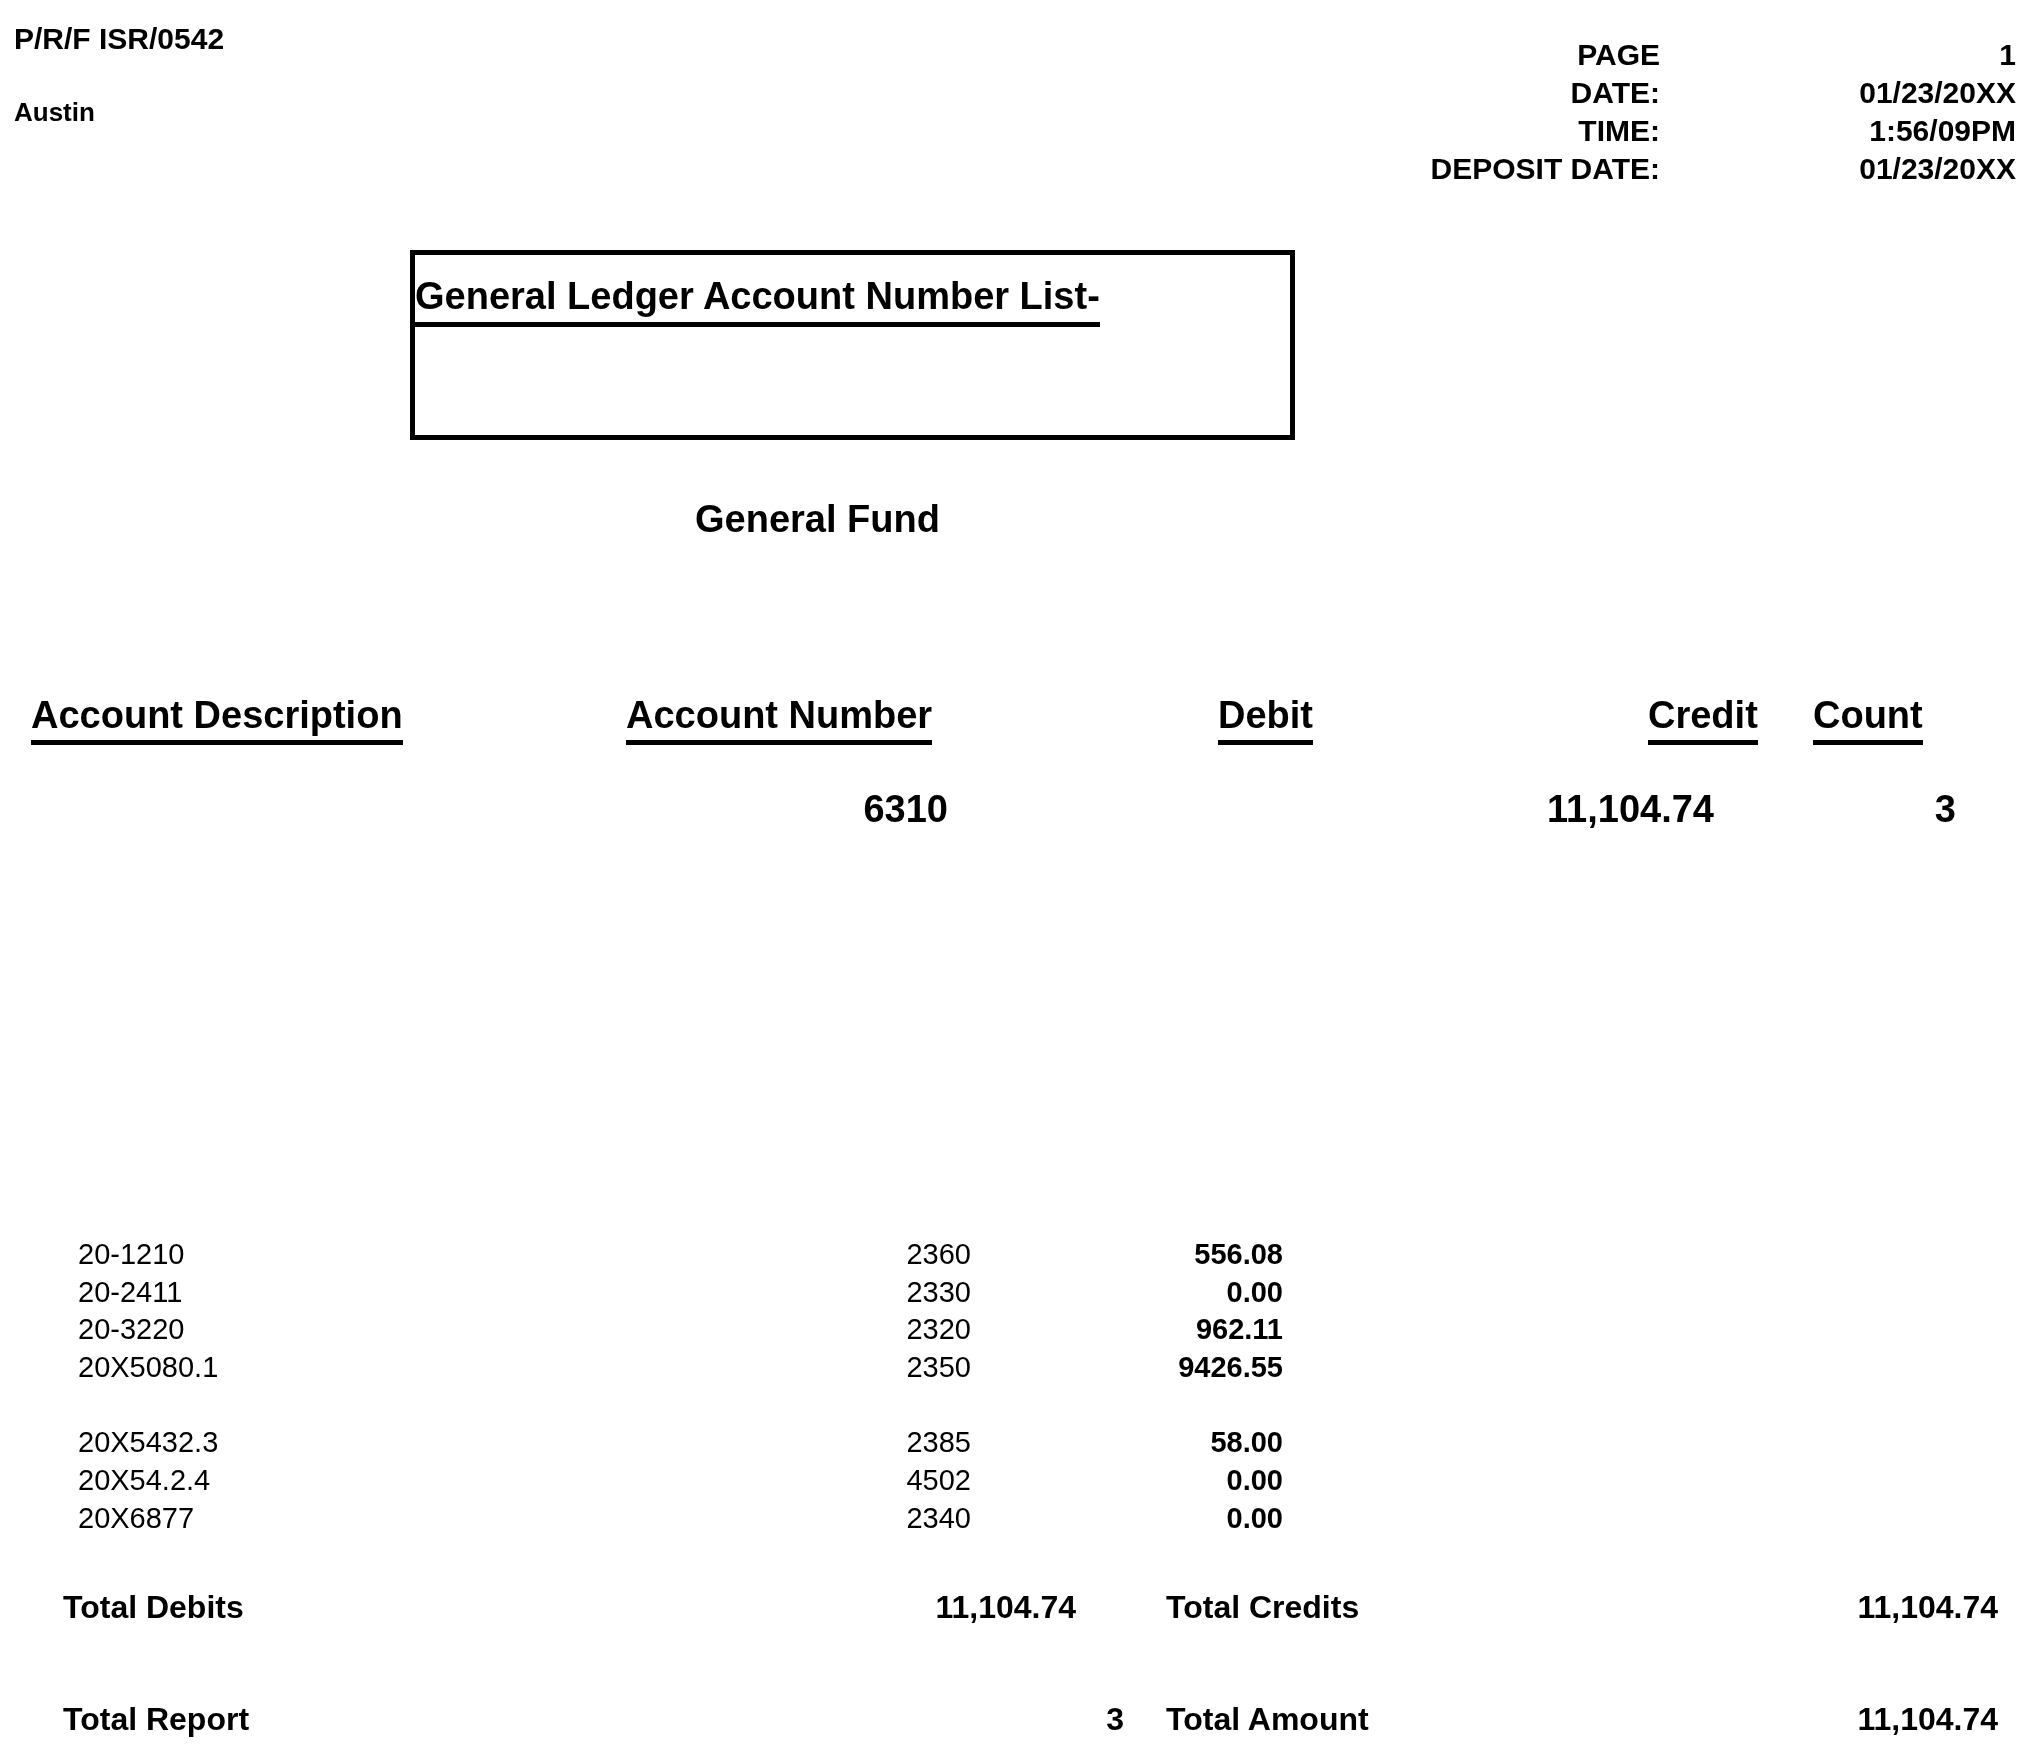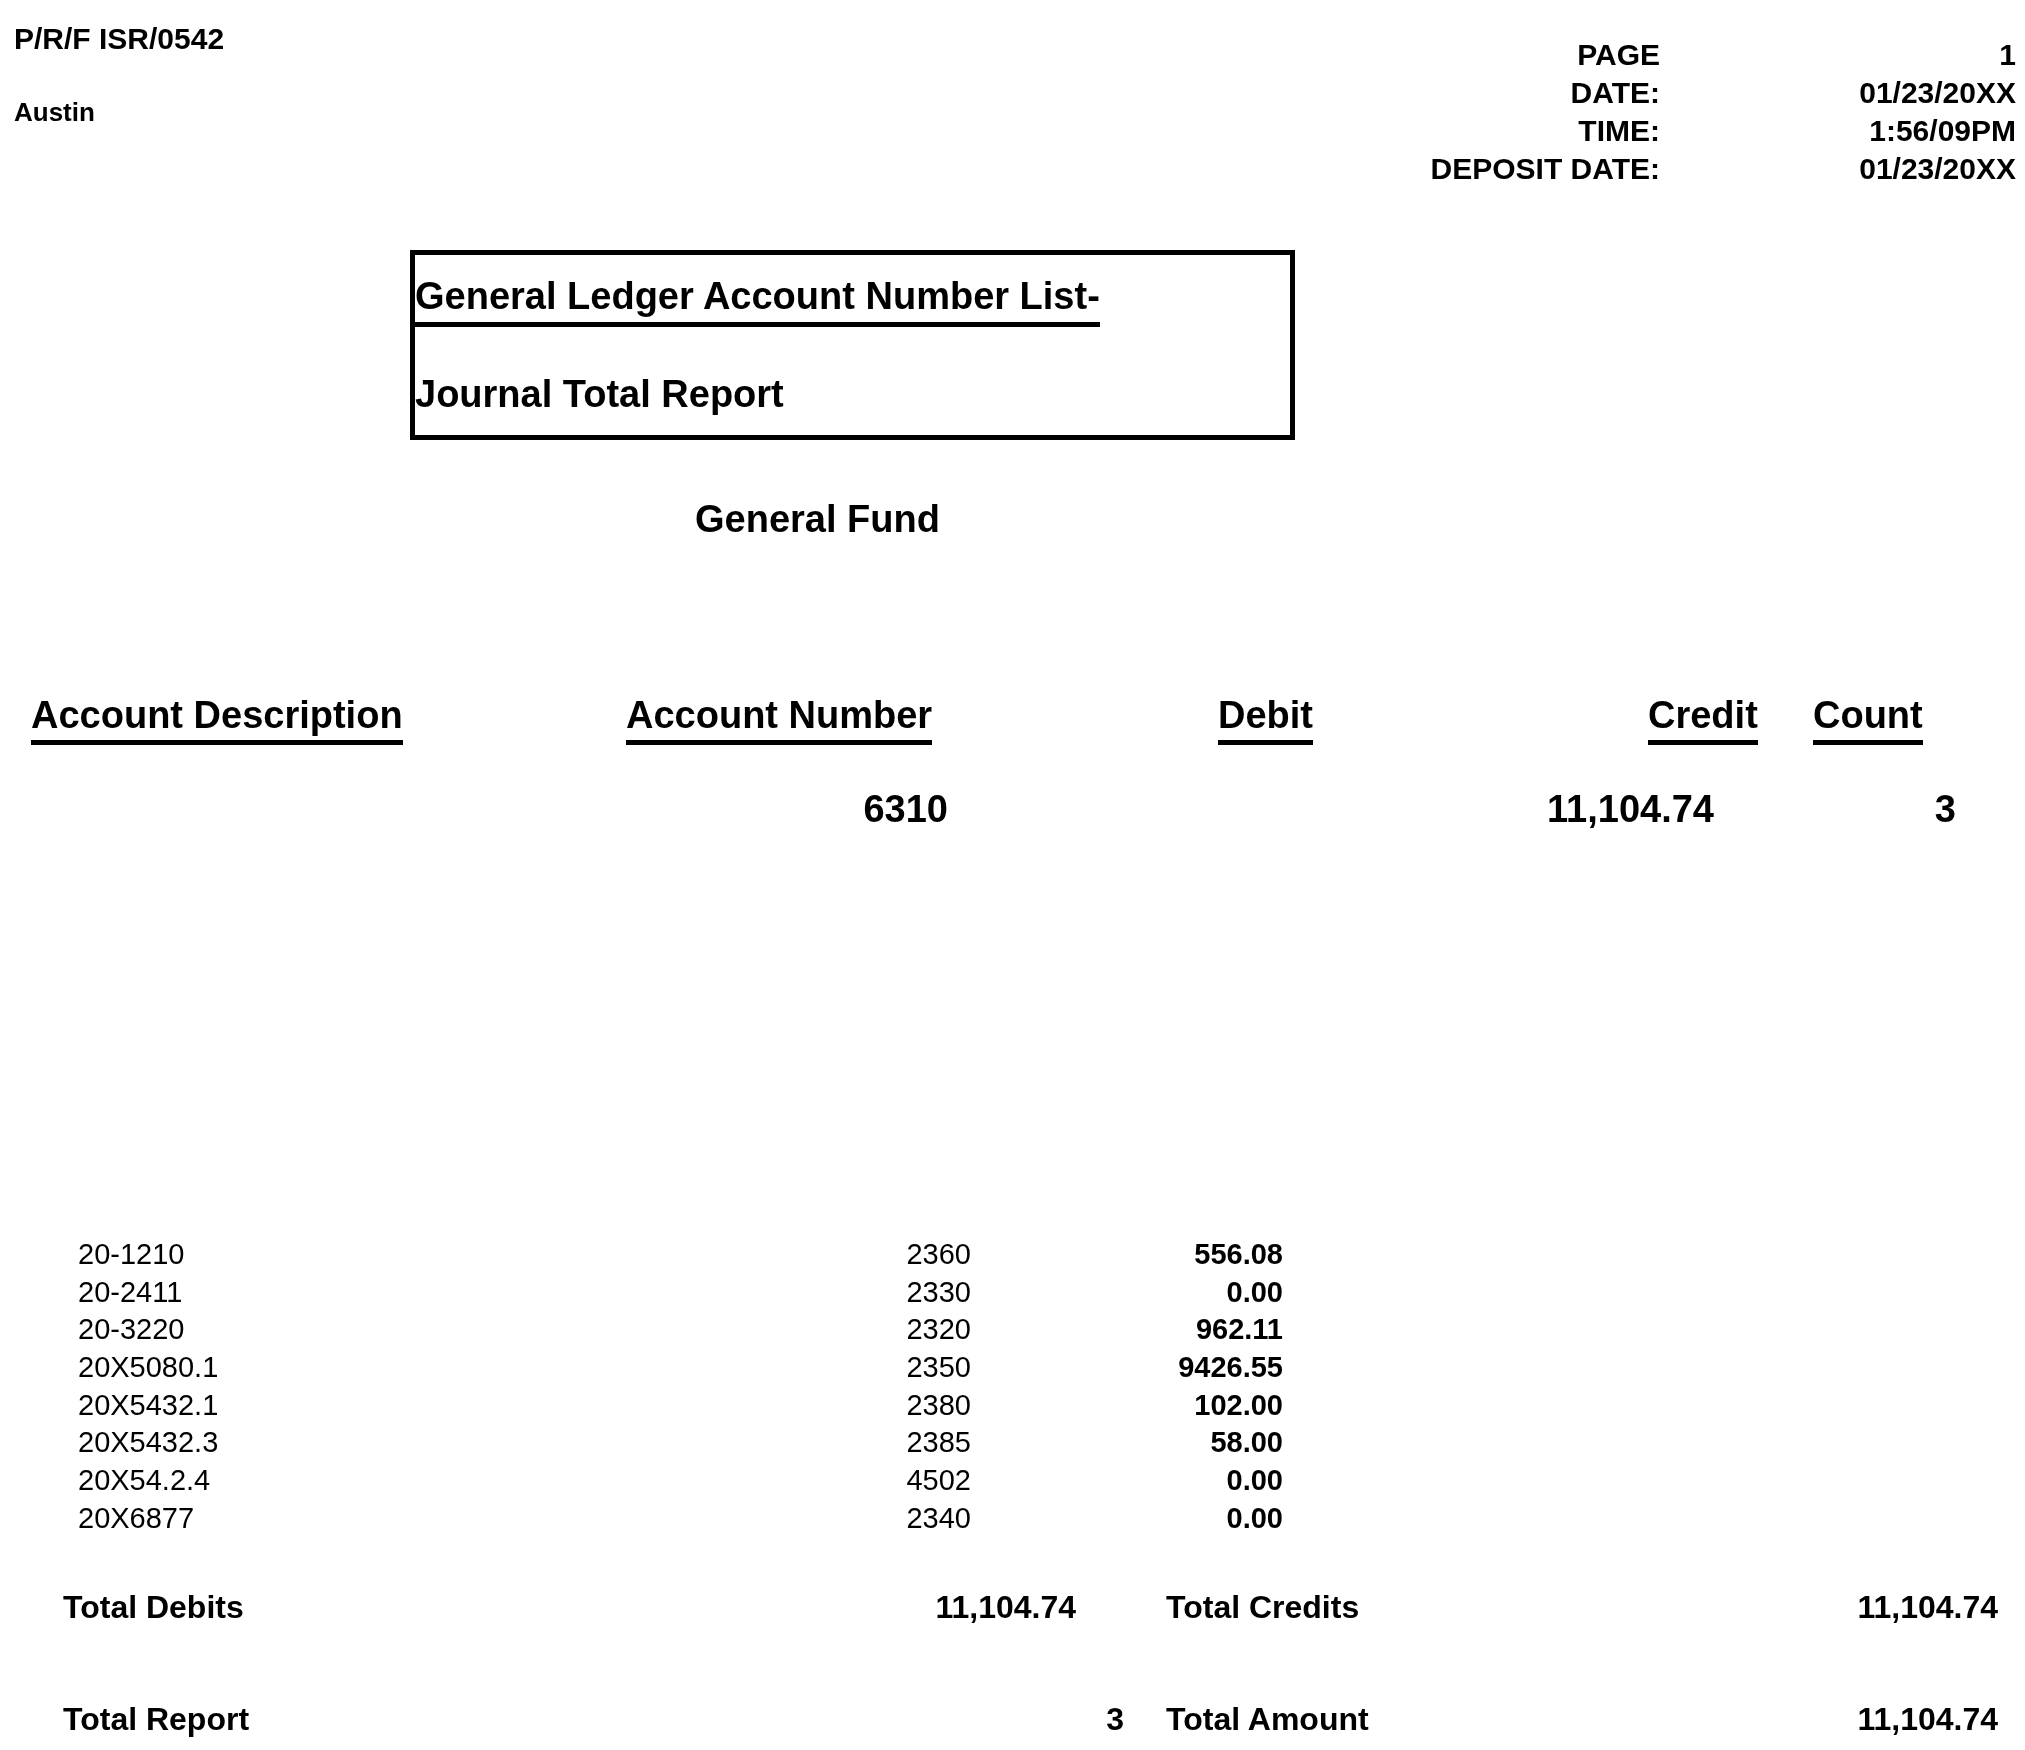--- a/index.html
+++ b/index.html
@@ -99,21 +99,20 @@
       <span class="meta-value">1:56/09PM</span>
     </div>
     <div class="meta-row">
       <span class="meta-label">DEPOSIT DATE:</span>
       <span class="meta-value">01/23/20XX</span>
     </div>
   </div>
 
   <div class="title-box">
     <span class="title-line1">General Ledger Account Number List-</span>
-    <div class="title-line2">Journal Total Report</div>
   </div>
 
   <div class="fund-name">General Fund</div>
 
   <span class="col-header h-desc">Account Description</span>
   <span class="col-header h-acct">Account Number</span>
   <span class="col-header h-debit">Debit</span>
   <span class="col-header h-credit">Credit</span>
   <span class="col-header h-count">Count</span>
 
@@ -136,25 +135,20 @@
   <div class="data-row" style="top:1313px">
     <span class="c-desc">20-3220</span>
     <span class="c-acct">2320</span>
     <span class="c-debit">962.11</span>
   </div>
   <div class="data-row" style="top:1351px">
     <span class="c-desc">20X5080.1</span>
     <span class="c-acct">2350</span>
     <span class="c-debit">9426.55</span>
   </div>
-  <div class="data-row" style="top:1389px">
-    <span class="c-desc">20X5432.1</span>
-    <span class="c-acct">2380</span>
-    <span class="c-debit">102.00</span>
-  </div>
   <div class="data-row" style="top:1426px">
     <span class="c-desc">20X5432.3</span>
     <span class="c-acct">2385</span>
     <span class="c-debit">58.00</span>
   </div>
   <div class="data-row" style="top:1464px">
     <span class="c-desc">20X54.2.4</span>
     <span class="c-acct">4502</span>
     <span class="c-debit">0.00</span>
   </div>

